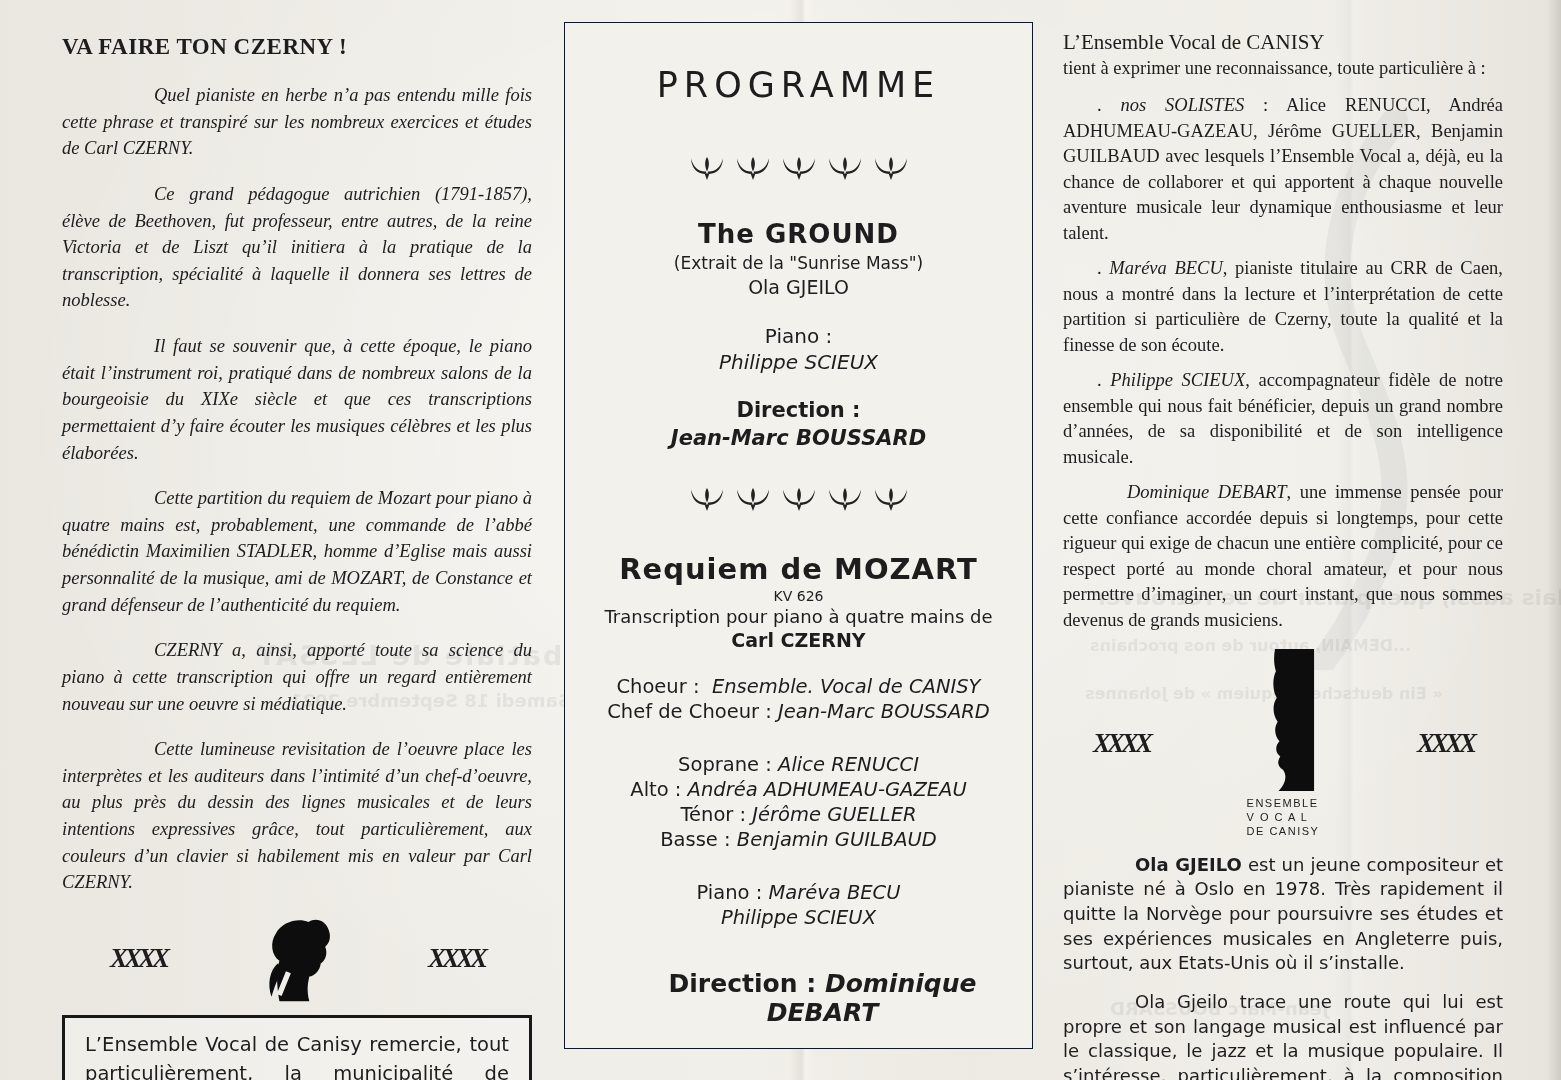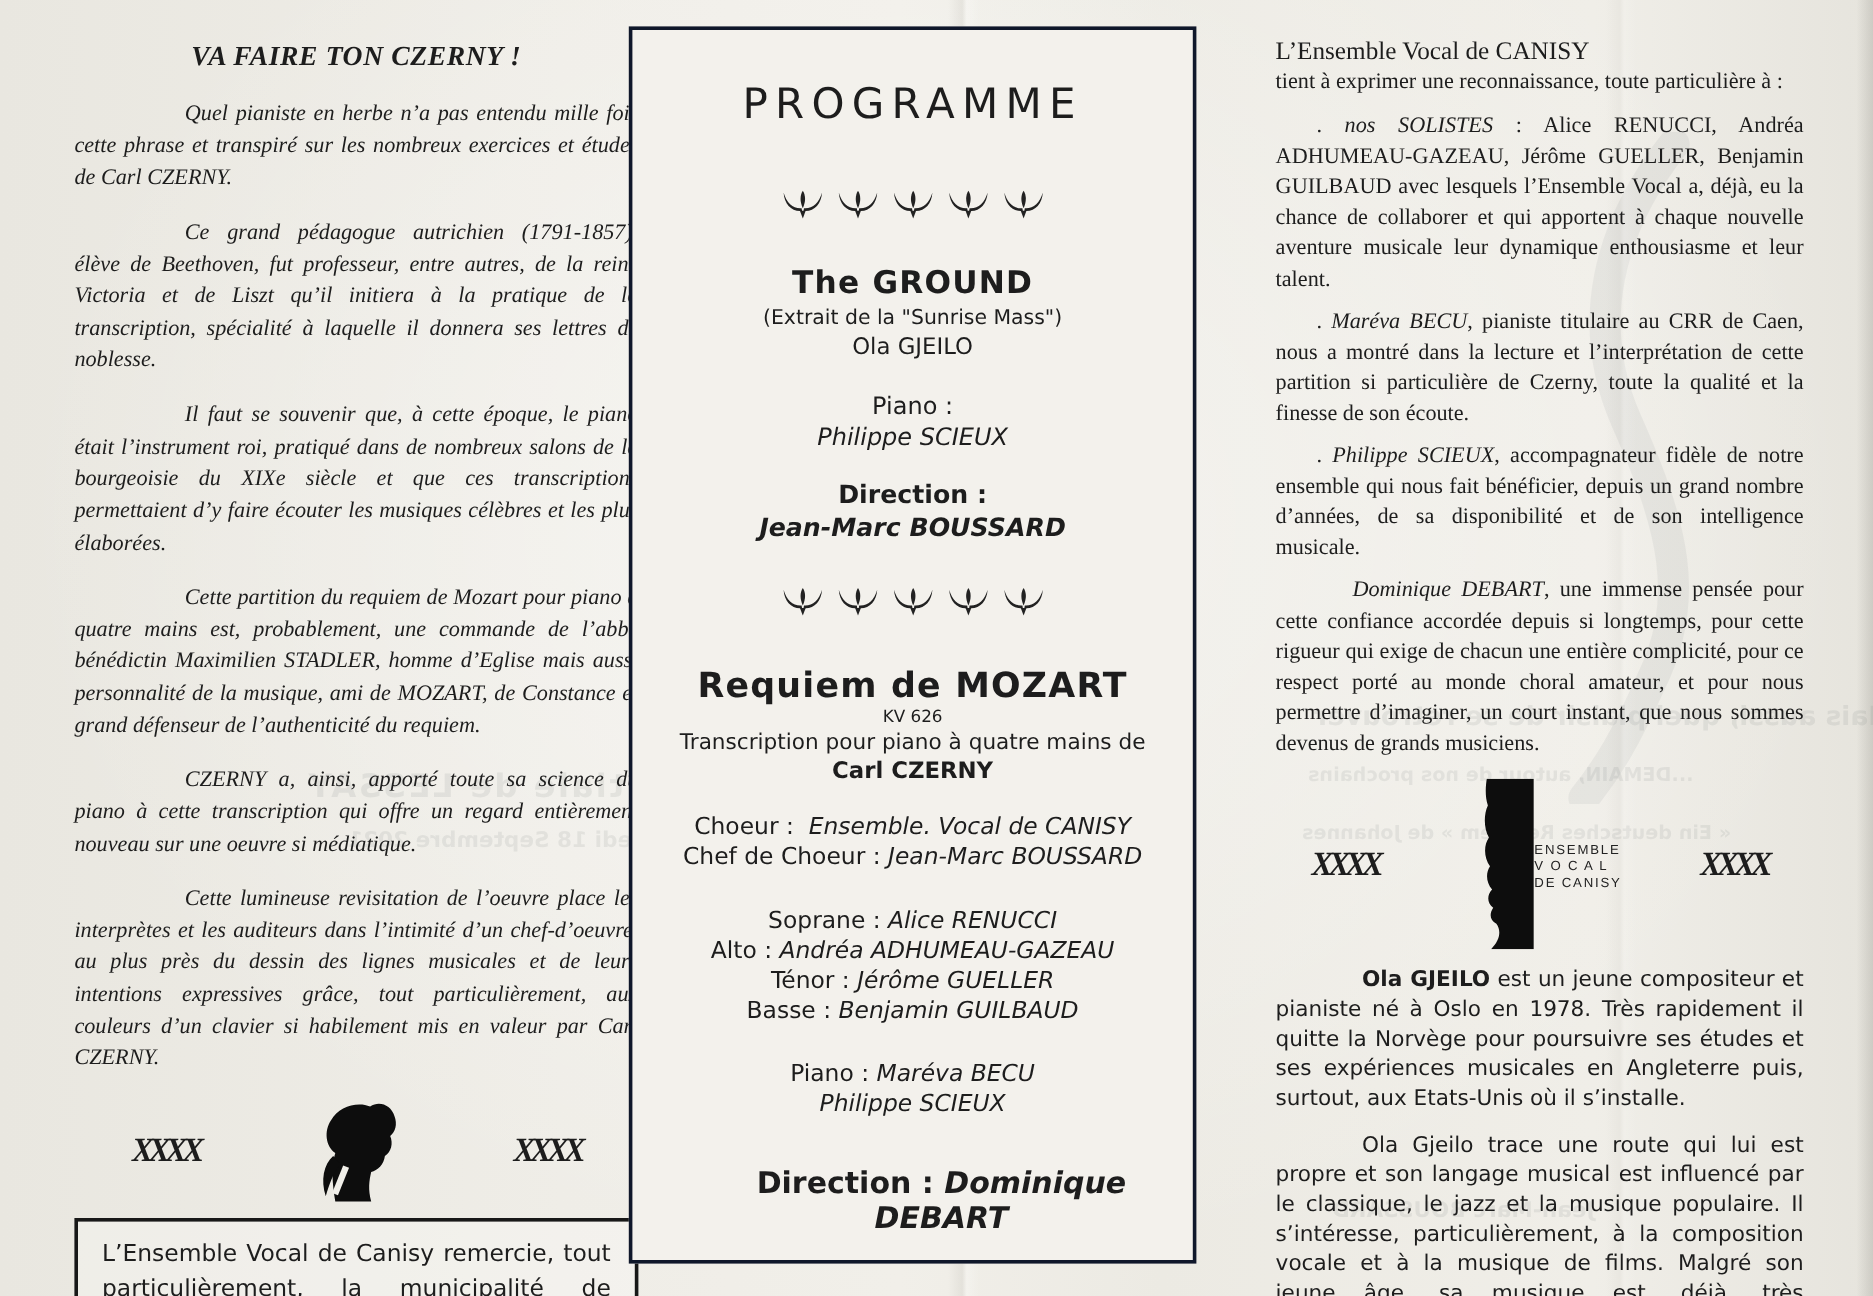--- a/index.html
+++ b/index.html
@@ -26,34 +26,34 @@
   .bt1{left:290px;top:690px;font-size:18px;}
   .bt2{left:1095px;top:585px;font-size:22px;}
   .bt3{left:1090px;top:636px;font-size:16px;}
   .bt4{left:1085px;top:684px;font-size:16px;}
   .bt5{left:1110px;top:998px;font-size:18px;}
   .bt6{left:828px;top:694px;font-size:14px;}
   .bt7{left:836px;top:719px;font-size:14px;}
 
   
   .col-left{position:absolute;left:62px;top:34px;width:470px;}
-  .lc-title{font-style:italic;font-weight:bold;font-size:23px;letter-spacing:.5px;margin:0 0 22px 0;text-align:center;}
+  .lc-title{font-weight:bold;font-size:23px;letter-spacing:.5px;margin:0 0 22px 0;}
   .col-left p.lc{font-style:italic;font-size:18.5px;line-height:1.44;text-align:justify;
     text-indent:92px;margin:0 0 19px 0;}
   .orn-row{display:flex;align-items:center;justify-content:space-between;
     padding:0 48px;margin-top:8px;height:88px;}
   .xorn{font-family:"Liberation Serif",serif;font-style:italic;font-size:27px;
     letter-spacing:-4px;font-weight:bold;transform:scaleY(1.05);}
   .thanks-box{margin-top:12px;border:3px solid #181818;padding:12px 20px 16px 20px;
     font-family:"DejaVu Sans","Liberation Sans",sans-serif;font-size:19.5px;line-height:1.5;
     text-align:justify;background:rgba(255,255,255,.25);}
 
   
-  .prog-box{position:absolute;left:524px;top:22px;width:467px;height:1025px;
-    border:3px solid #0f172a;background:#f3f1ec;text-align:center;
+  .prog-box{position:absolute;left:564px;top:22px;width:467px;height:1025px;
+    border:1px solid #0f172a;background:#f3f1ec;text-align:center;
     font-family:"DejaVu Sans","Liberation Sans",sans-serif;overflow:hidden;}
   .prog-title{font-size:35px;letter-spacing:6px;margin-top:42px;font-weight:500;}
   .divider{margin:0 auto;display:block;}
   .div1{margin-top:50px;}
   .div2{margin-top:36px;}
   .div3{margin-top:46px;}
   .p1-title{font-size:26px;font-weight:bold;margin-top:38px;letter-spacing:1px;}
   .p1-sub{font-size:17px;margin-top:4px;}
   .p1-comp{font-size:19px;margin-top:3px;}
   .role-label{font-size:20px;margin-top:26px;}
@@ -72,21 +72,21 @@
   .dir-final .val{font-style:italic;}
 
   
   .col-right{position:absolute;left:1063px;top:30px;width:440px;}
   .rc-head{font-size:21px;margin:0 0 3px 0;font-weight:normal;}
   .rc-sub{font-size:18.5px;margin:0 0 14px 0;}
   .col-right p.ack{font-size:18.5px;line-height:1.38;text-align:justify;margin:0 0 10px 0;text-indent:34px;}
   .col-right p.ack .nm{font-style:italic;margin-top:35px;}
   .col-right p.deb{text-indent:64px;}
   .logo-row{display:flex;align-items:center;justify-content:space-between;padding:0 30px;margin-top:16px;}
-  .logo-col{display:flex;align-items:center;}
+  .logo-col{display:flex;flex-direction:column;align-items:center;}
   .logo-caption{font-family:"Liberation Sans","DejaVu Sans",sans-serif;font-size:11px;
     line-height:1.25;letter-spacing:1.5px;text-align:left;margin-top:6px;color:#222;}
   .bio{font-family:"DejaVu Sans","Liberation Sans",sans-serif;font-size:18px;line-height:1.37;
     text-align:justify;margin:14px 0 0 0;text-indent:72px;}
   .bio .lead{font-weight:bold;}
 </style>
 </head>
 <body>
 
 <svg width="0" height="0" style="position:absolute">

